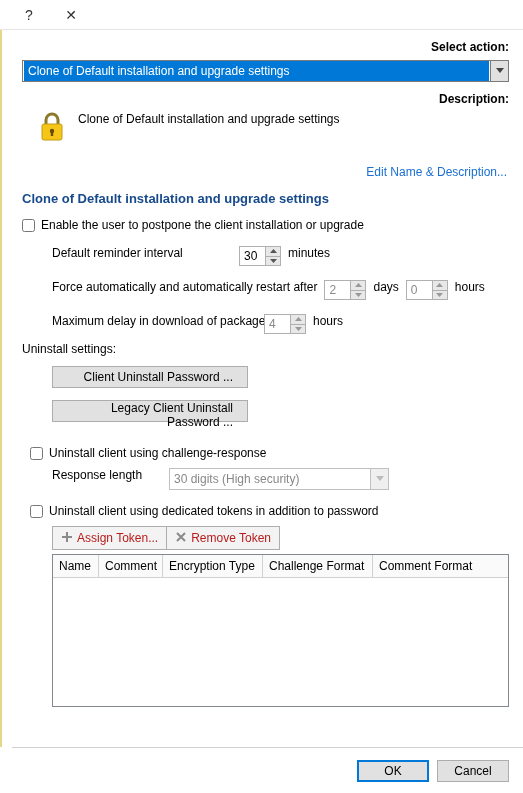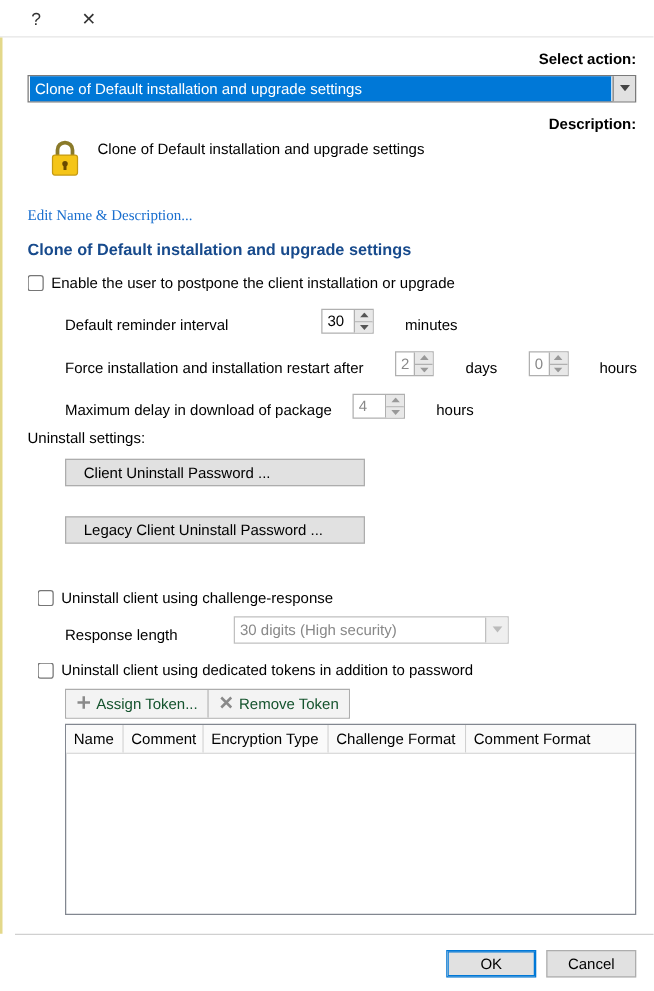--- a/index.html
+++ b/index.html
@@ -66,44 +66,43 @@
   .combo .combo-btn svg { width: 8px; height: 6px; }
   .desc-row {
     display: flex;
     align-items: flex-start;
     margin-top: 6px;
     gap: 12px;
     padding-left: 16px;
   }
   .lock-icon svg { width: 28px; height: 32px; }
   .link-row {
-    text-align: left;
+    text-align: right;
     margin-top: 18px;
     padding-right: 2px;
-    font-family: Liberation Serif, serif;
   }
   .link-row a { color: #1a6fcf; text-decoration: none; cursor: default; }
   .section-title {
     color: #174a8c;
     font-weight: 700;
     font-size: 13px;
     margin-top: 12px;
   }
   .check-line {
     display: flex;
     align-items: center;
     gap: 6px;
     margin-top: 6px;
   }
   .check-line input[type=checkbox] { width: 13px; height: 13px; margin:0; }
   .indented { padding-left: 30px; }
   .form-row {
     display: flex;
-    align-items: flex-end;
-    gap: 25px;
+    align-items: flex-start;
+    gap: 7px;
     margin-top: 14px;
   }
   .form-row.disabled { color: #000; }
   .lbl { white-space: nowrap; }
   .spin {
     display: inline-flex;
     width: 42px;
     height: 20px;
     border: 1px solid #b0b0b0;
     background: #fff;
@@ -131,21 +130,21 @@
   .btn {
     height: 22px;
     border: 1px solid #adadad;
     background: #e1e1e1;
     padding: 0 14px;
     font-family: inherit;
     font-size: 12px;
     cursor: default;
   }
   .uninstall-btns { padding-left:30px; margin-top:10px; }
-  .uninstall-btns .btn { width: 240px; margin-bottom: 24px; text-align:left; }
+  .uninstall-btns .btn { width: 196px; margin-bottom: 12px; text-align:right; }
   .dropdown-dis {
     width: 220px; height:22px;
     border:1px solid #c0c0c0;
     color:#888;
     background:#fff;
     display:flex; align-items:center;
     padding:0 4px;
     position:relative;
   }
   .dropdown-dis .dd-btn {
@@ -159,21 +158,21 @@
     border:1px solid #adadad; width:fit-content;
   }
   .token-btns .tbtn {
     height:22px;
     background:#f3f3f3;
     border:none;
     border-right:1px solid #adadad;
     padding:0 8px;
     display:flex; align-items:center; gap:4px;
     font-family:inherit; font-size:12px;
-    color:#14532d;
+    color:#b91c1c;
   }
   .token-btns .tbtn:last-child{border-right:none;}
   .token-btns .tbtn svg{width:12px;height:12px;}
   .grid {
     margin-left:30px; margin-top:4px;
     border:1px solid #828790;
     height:153px;
     display:flex; flex-direction:column;
     background:#fff;
     justify-content:center;
@@ -276,21 +275,21 @@
               <svg viewBox="0 0 7 4">
                 <path d="M0 0 L7 0 L3.5 4 Z" fill="#555"></path>
               </svg>
             </span>
         </span>
       </span>
       <span class="lbl">minutes</span>
     </div>
 
     <div class="form-row disabled">
-      <span class="lbl">Force installation and installation restart after</span>
+      <span class="lbl">Force automatically and automatically restart after</span>
       <span class="spin disabled">
         <span class="spin-val">2</span>
         <span class="spin-btns">
           <span class="sb">
               <svg viewBox="0 0 7 4">
                 <path d="M0 4 L7 4 L3.5 0 Z" fill="#999"></path>
               </svg>
             </span>
           <span class="sb">
               <svg viewBox="0 0 7 4">

